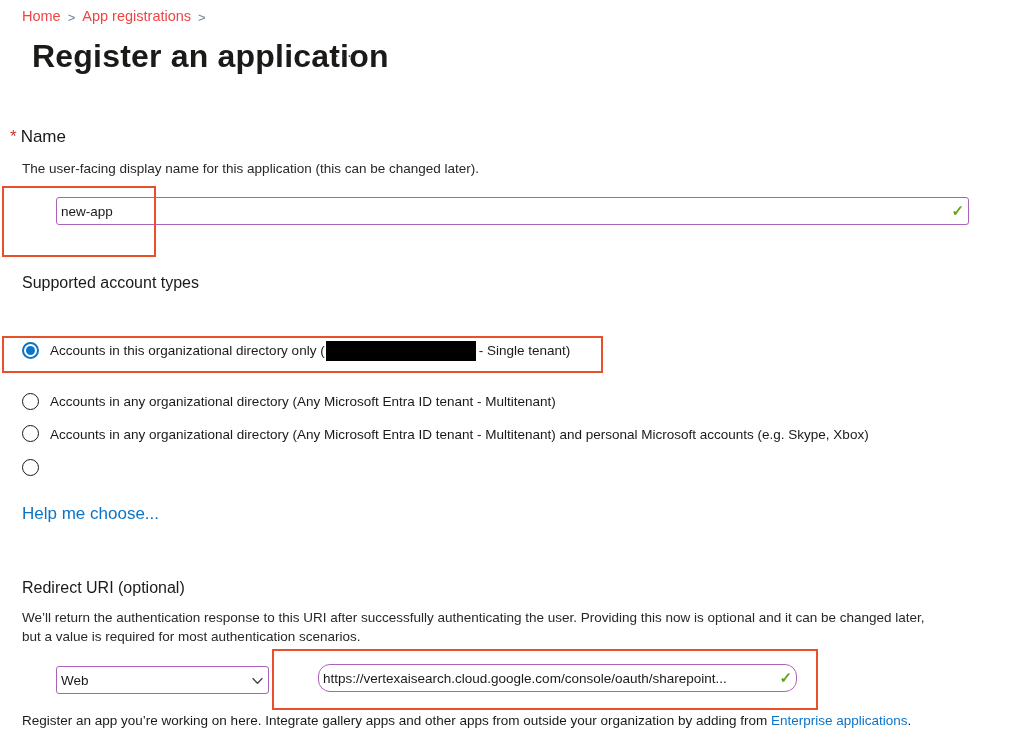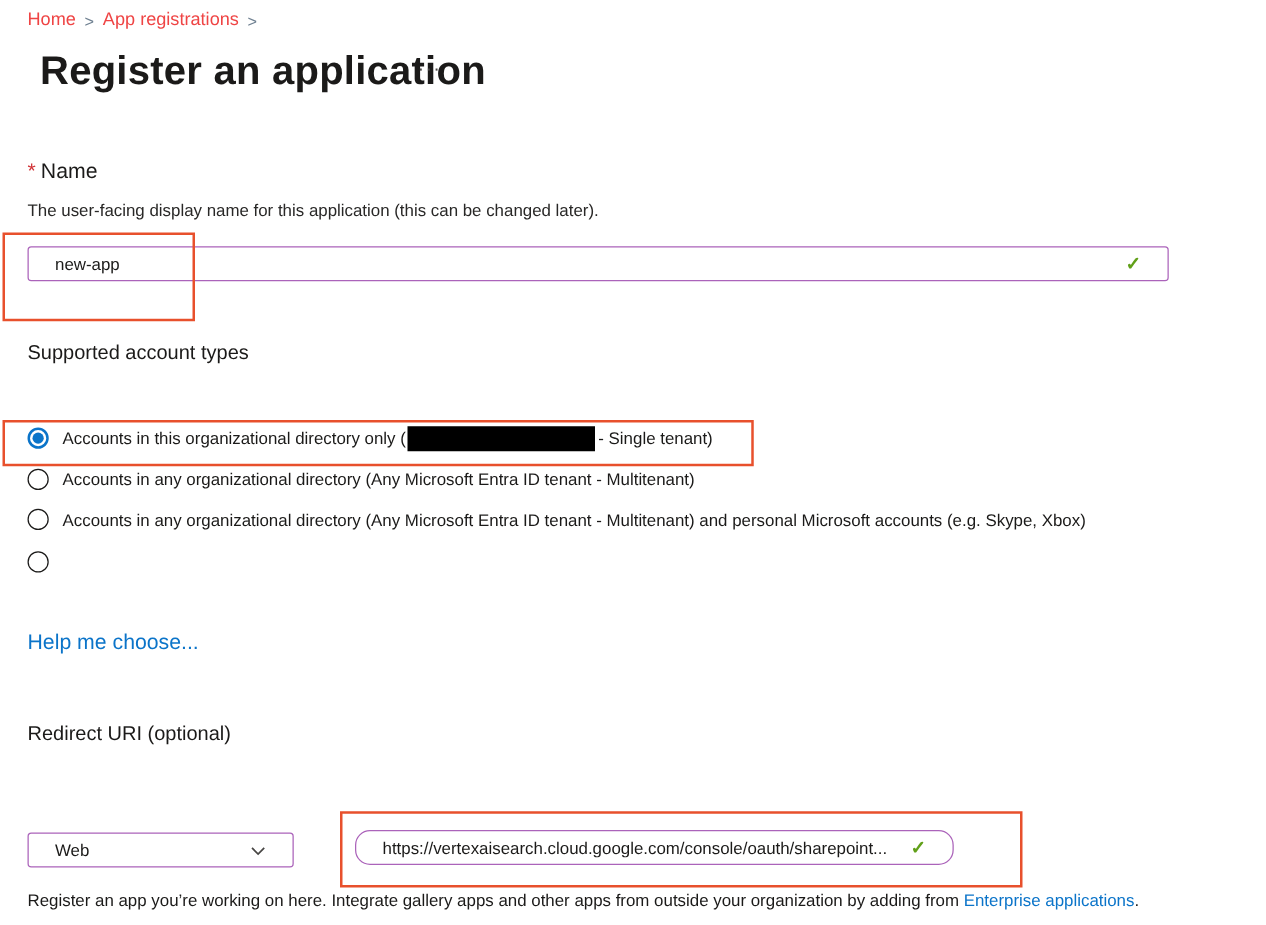--- a/index.html
+++ b/index.html
@@ -14,52 +14,52 @@
   
   .breadcrumb { left:22px; top:8px; font-size:14.5px; display:flex; align-items:center; gap:7px; }
   .crumb-link { color:#ef4444; text-decoration:none; cursor:pointer; }
   .crumb-sep { color:#6f8091; font-size:13px; transform:translateY(0.5px); }
 
   
   .page-title { left:32px; top:38px; font-size:32px; font-weight:700; color:#1b1a19; letter-spacing:0.2px; }
   .title-ellipsis { left:334px; top:47px; color:#4a4846; font-size:16px; letter-spacing:1px; cursor:pointer; }
 
   
-  .field-label { left:22px; top:127px; font-size:17px; color:#1b1a19; }
+  .field-label { left:10px; top:127px; font-size:17px; color:#1b1a19; }
   .req { color:#d13438; margin-right:4px; }
   .hint { font-size:13.5px; color:#292827; }
   .name-desc { left:22px; top:161px; }
   .section-heading { font-size:16px; color:#1b1a19; }
   .h-supported { left:22px; top:274px; }
   .who-text { left:22px; top:310px; }
   .h-redirect { left:22px; top:579px; }
   .redirect-desc { left:22px; top:609px; width:905px; line-height:18.5px; }
 
   
   .textfield {
     display:flex; align-items:center; gap:18px;
     border:1.6px solid #ab63ba; border-radius:3px; background:#fff;
-    padding:0 21px; font-size:13.5px; color:#1b1a19;
+    padding:0 4px; font-size:13.5px; color:#1b1a19;margin-left:34px;
   }
   .textfield input {
     border:none; outline:none; flex:1; min-width:0;
     font:inherit; color:inherit; background:transparent; padding:0;
   }
   .check-icon { color:#61a019; font-size:15px; font-weight:700; flex:0 0 auto; }
   .name-field  { left:22px;  top:197px; width:913px; height:28px; }
   .uri-field   { left:284px; top:664px; width:479px; height:28px;border-radius:12px; }
 
   
   .platform-select { left:22px; top:666px; width:213px; height:28px; justify-content:space-between; cursor:pointer; }
   .chevron-down { flex:0 0 auto; display:flex; }
 
   
   .radio-group { left:22px; top:341px; display:flex; flex-direction:column; }
   .radio-row { display:flex; align-items:flex-start; gap:11px; cursor:pointer; }
-  .r1 { margin-bottom:13px; }
+  .r1 { margin-bottom:31px; }
   .r2 { margin-bottom:12px; }
   .r3 { margin-bottom:13px; }
   .radio {
     width:17px; height:17px; border:1.5px solid #1b1a19; border-radius:50%;
     flex:0 0 auto; margin-top:1px; background:#fff;
     display:flex; align-items:center; justify-content:center;
   }
   .radio.selected { border:2px solid #0b74c9; }
   .radio.selected::after { content:""; width:9px; height:9px; border-radius:50%; background:#0b74c9; }
   .radio-label { line-height:20px; max-width:872px; color:#1b1a19; }
@@ -125,20 +125,21 @@
       <span class="radio-label">Accounts in any organizational directory (Any Microsoft Entra ID tenant - Multitenant) and personal Microsoft accounts (e.g. Skype, Xbox)</span>
     </div>
     <div class="radio-row r4">
       <span class="radio"></span>
     </div>
   </div>
 
   <a class="abs text-link help-link">Help me choose...</a>
 
   <div class="abs section-heading h-redirect">Redirect URI (optional)</div>
+  <div class="abs hint redirect-desc">We’ll return the authentication response to this URI after successfully authenticating the user. Providing this now is optional and it can be changed later, but a value is required for most authentication scenarios.</div>
 
   <div class="abs textfield platform-select">
     <span>Web</span>
     <span class="chevron-down">
       <svg width="13" height="13" viewBox="0 0 12 12">
           <polyline points="1.5,4 6,8.5 10.5,4" fill="none" stroke="#484644" stroke-width="1.3"></polyline>
         </svg>
     </span>
   </div>
 

